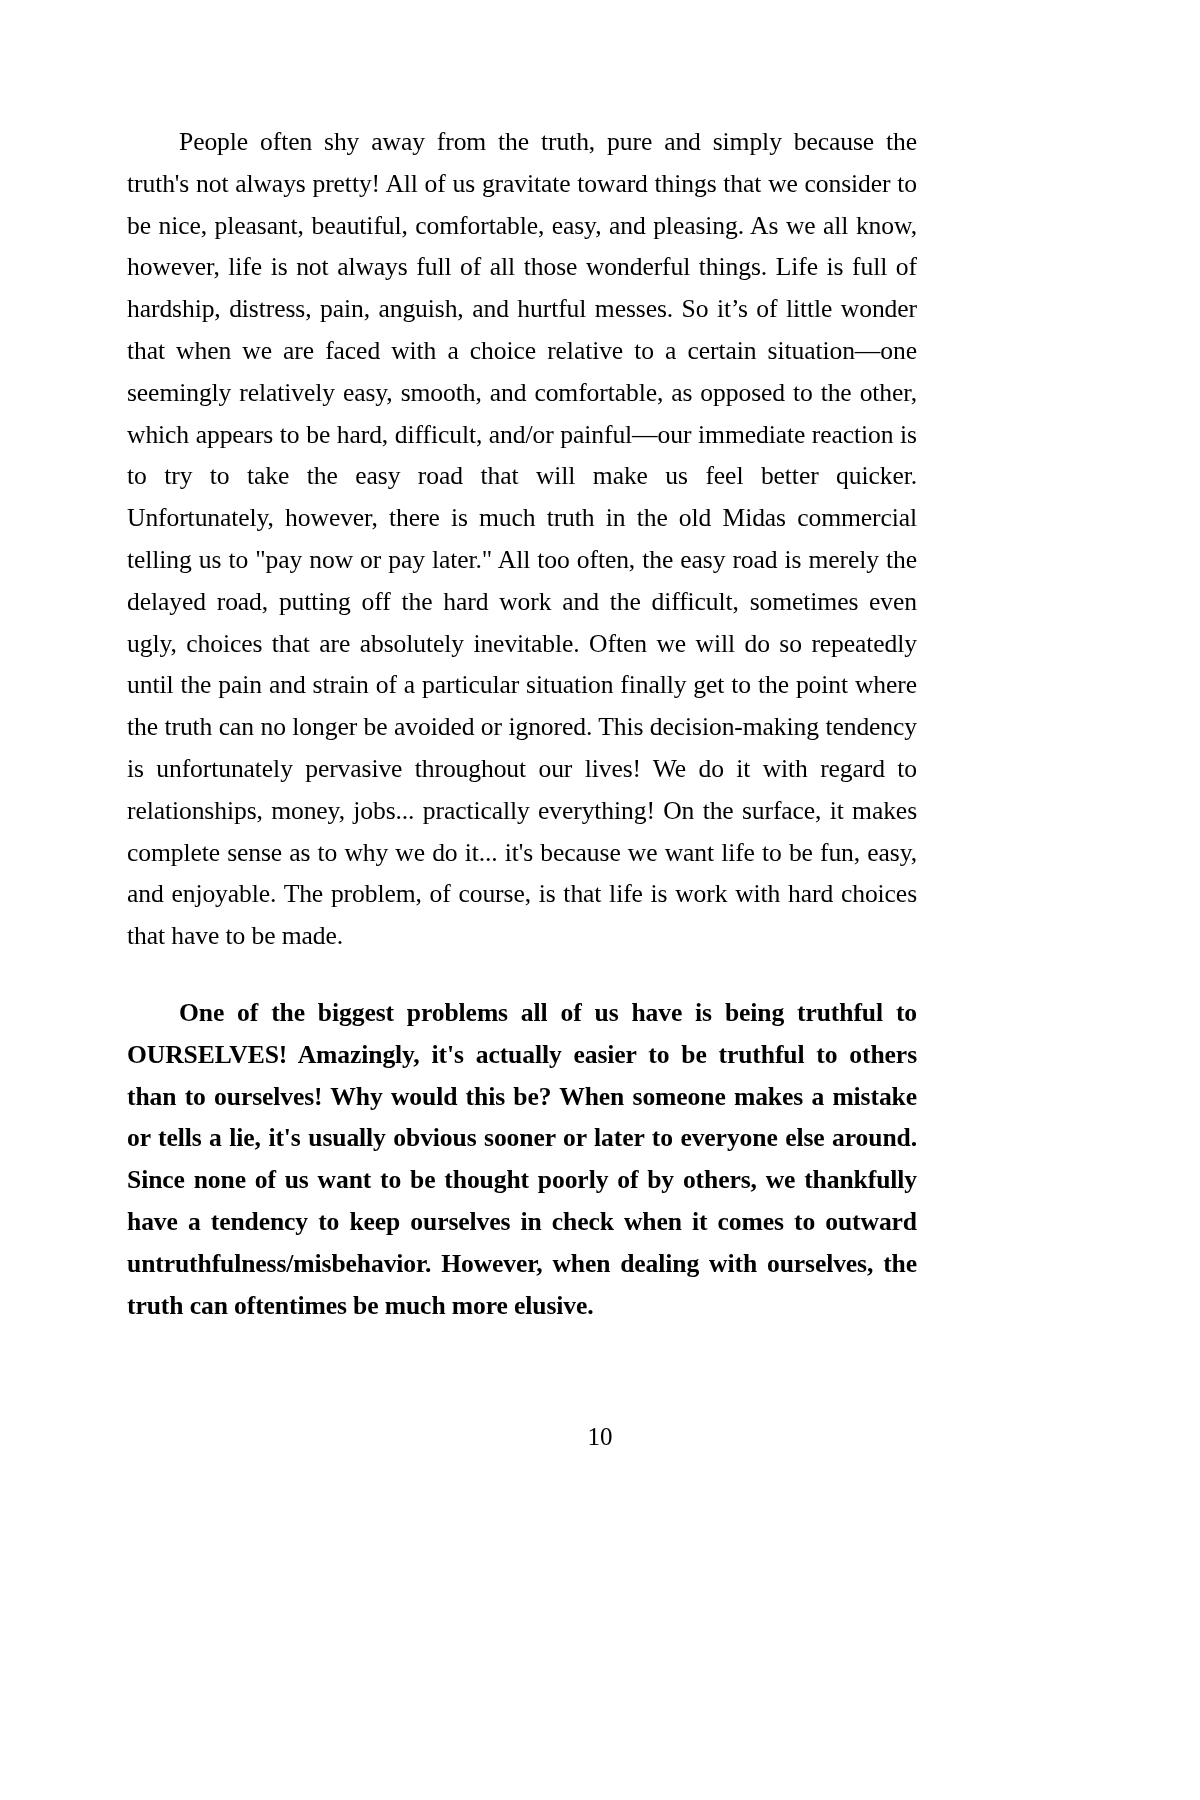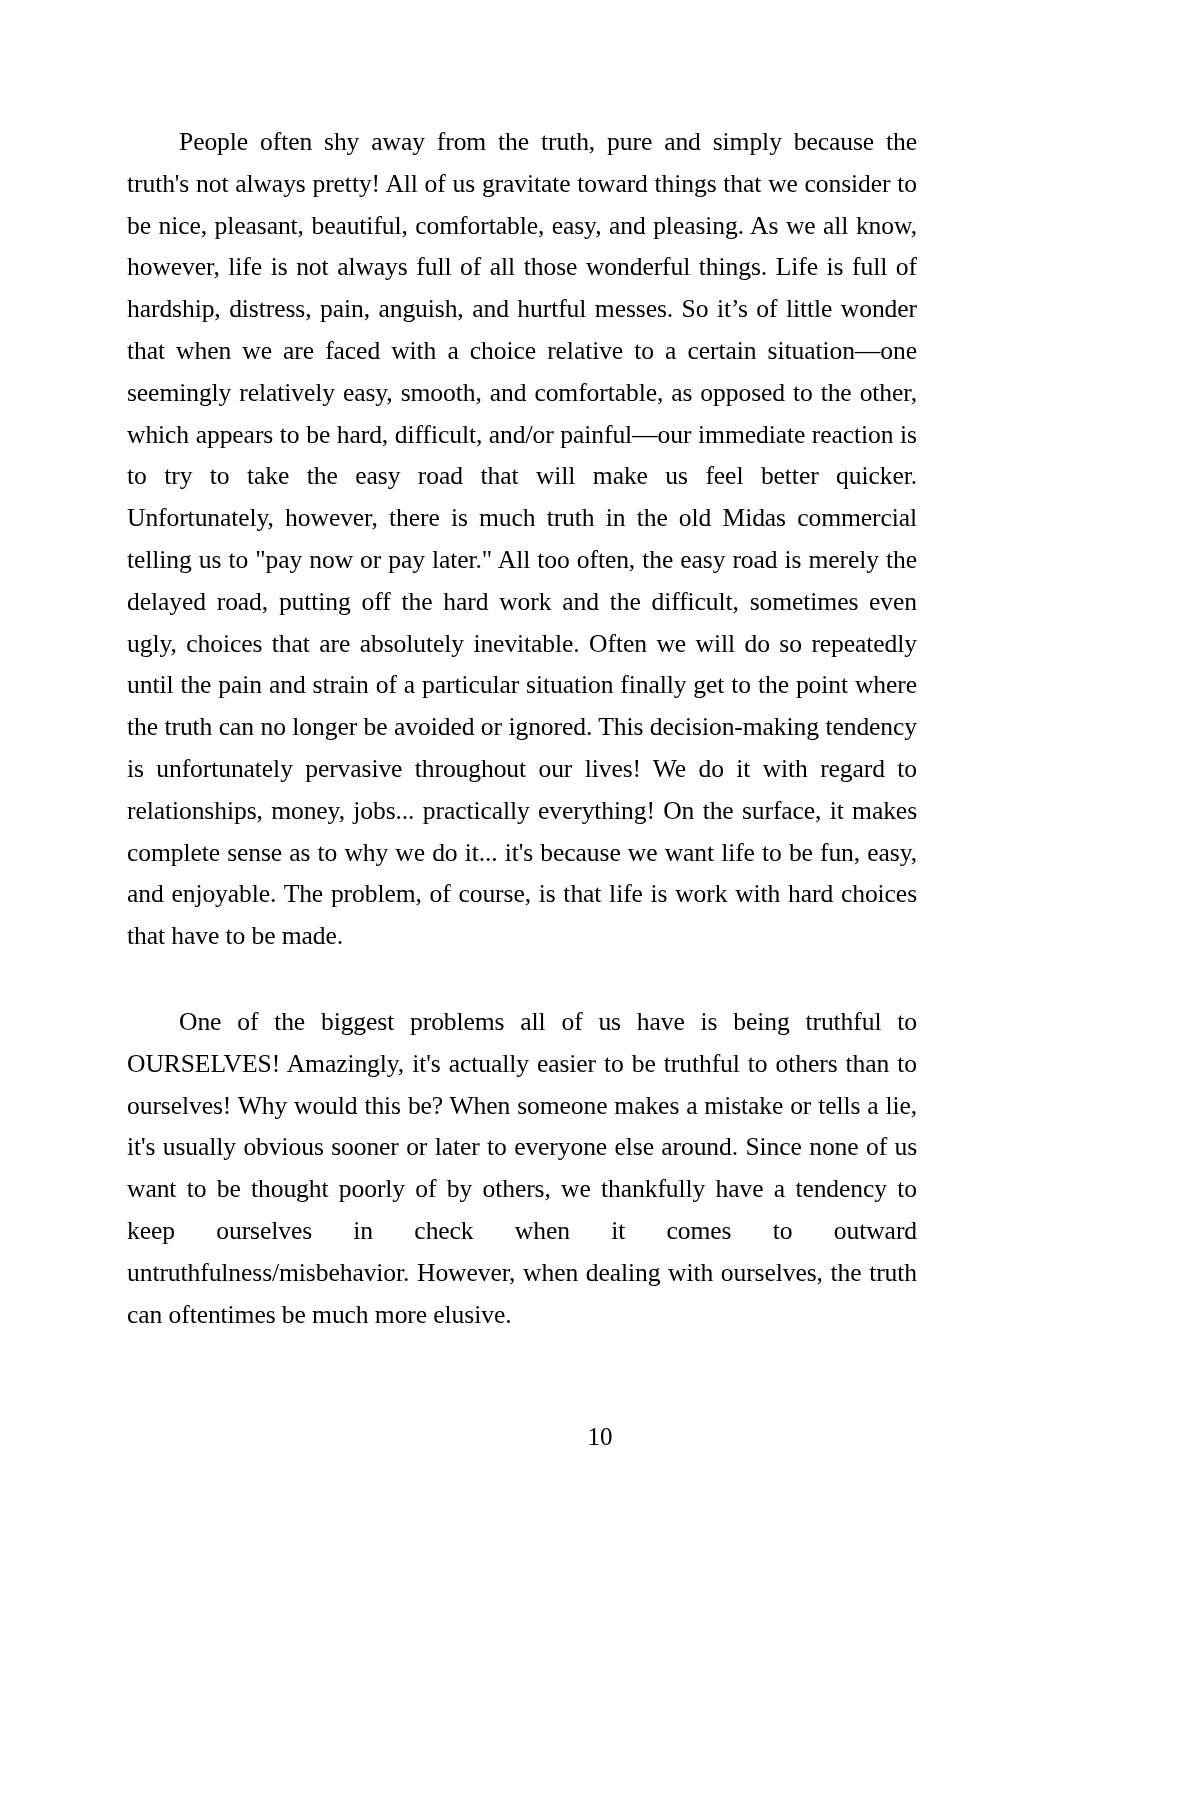--- a/index.html
+++ b/index.html
@@ -40,21 +40,22 @@
     text-align: justify;
     text-justify: inter-word;
     text-indent: 52px;
     letter-spacing: -0.1px;
     word-spacing: 0px;
     hyphens: none;
     -webkit-hyphens: none;
   }
 
   .body-paragraph + .body-paragraph {
-    margin-top: 44px;
+    margin-top: 35px;
+    font-weight: bold;
   }
 
   .page-number {
     position: absolute;
     left: 0;
     top: 1420px;
     width: 1200px;
     text-align: center;
     font-size: 25px;
     line-height: 34px;

